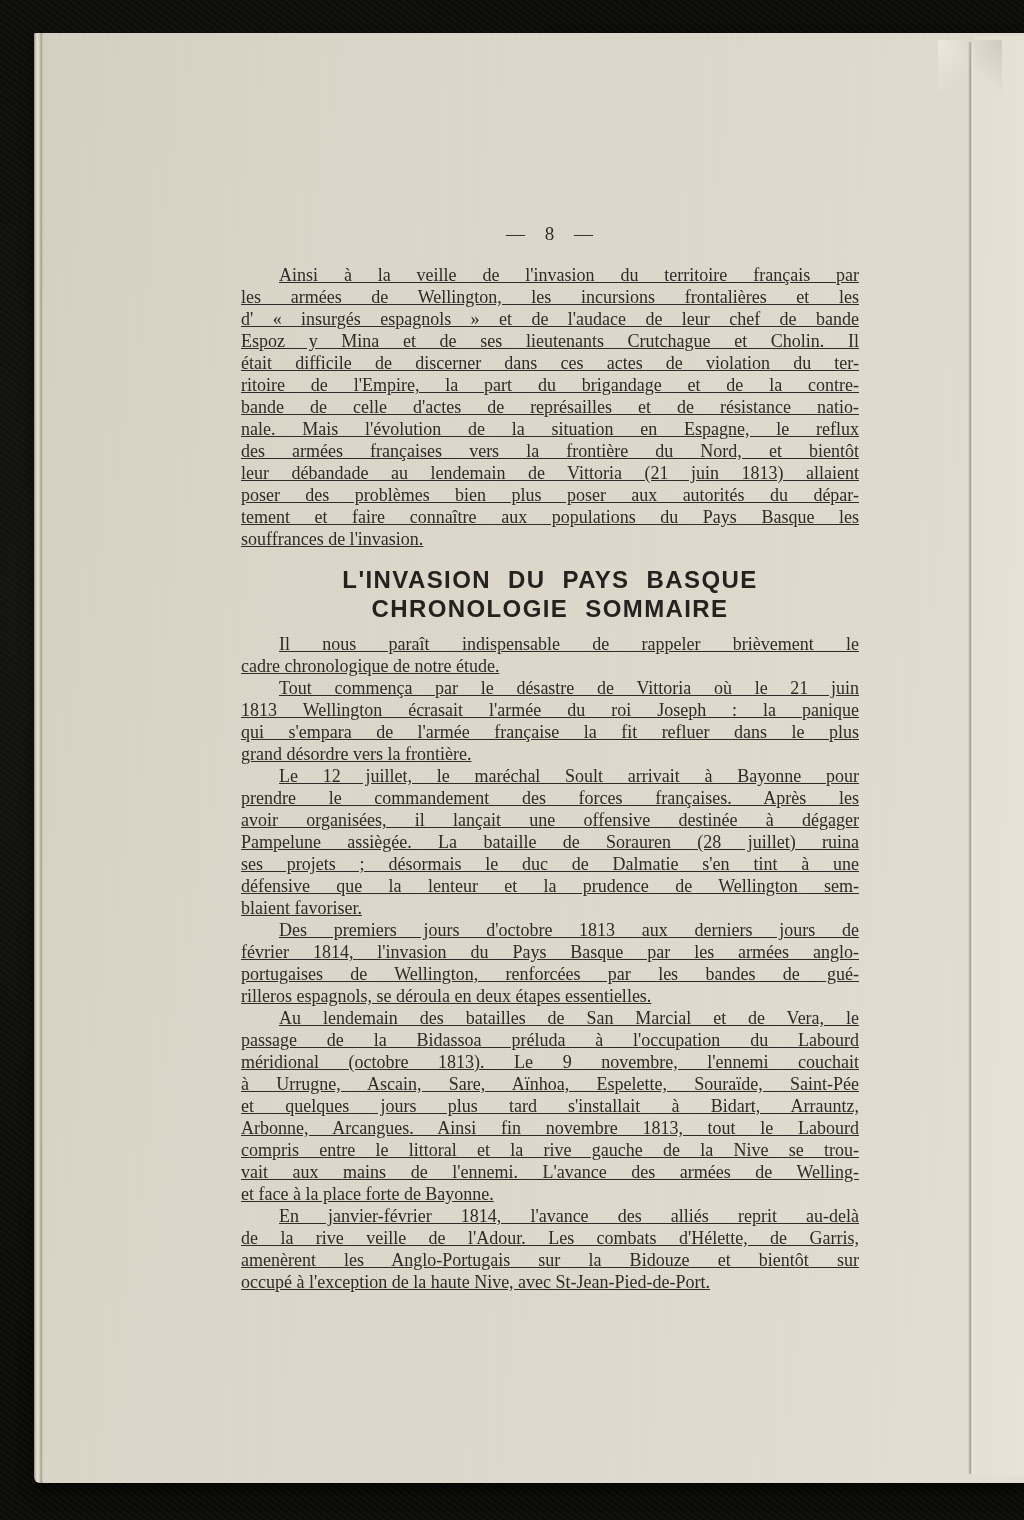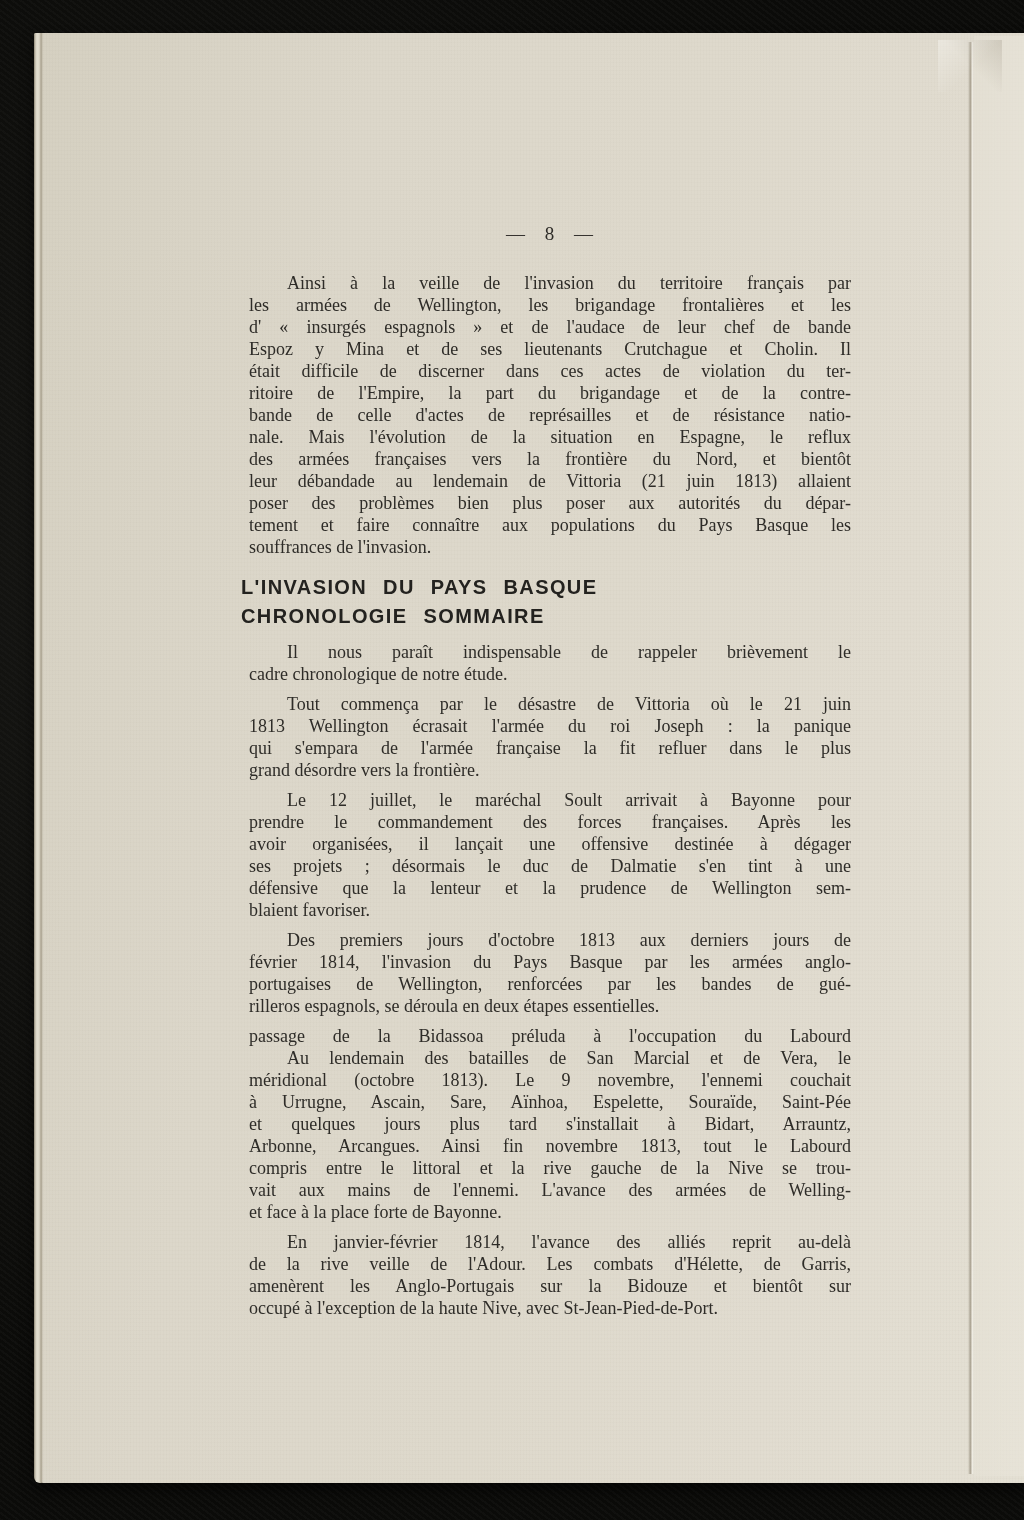--- a/index.html
+++ b/index.html
@@ -81,52 +81,53 @@
   }
   .text-block {
     position: absolute;
     left: 207px; top: 231px;
     width: 618px;
     font-family: "Liberation Serif", "DejaVu Serif", serif;
     font-size: 18px;
     line-height: 22px;
     color: var(--ink, #2e2c28);
   }
-  .para { margin: 8px; }
+  .para { margin: 0; text-decoration: underline; }
   .line {
     text-align: justify;
     text-align-last: justify;
     white-space: normal;
   }
   .line.indent { text-indent: 38px; }
   .line.last { text-align-last: auto; }
   .heading {
     margin: 15px 0 10px 0;
+    text-align: center;
     font-family: "Liberation Sans", "DejaVu Sans", sans-serif;
     font-weight: 700;
-    font-size: 20px;
+    font-size: 24px;
     line-height: 29px;
     color: var(--heading-ink, #23221f);
     letter-spacing: 1.4px;
     word-spacing: 9px;
   }
   .heading-line { display: block; }
 </style>
 </head>
 <body>
 
 <div class="scan">
   <div class="page">
     <div class="page-number">— 8 —</div>
 
     <div class="text-block">
       <div>
           <div class="para">
             <div class="line indent">Ainsi à la veille de l'invasion du territoire français par</div>
-            <div class="line">les armées de Wellington, les brigandage frontalières et les</div>
+            <div class="line">les armées de Wellington, les incursions frontalières et les</div>
             <div class="line">d' « insurgés espagnols » et de l'audace de leur chef de bande</div>
             <div class="line">Espoz y Mina et de ses lieutenants Crutchague et Cholin. Il</div>
             <div class="line">était difficile de discerner dans ces actes de violation du ter-</div>
             <div class="line">ritoire de l'Empire, la part du brigandage et de la contre-</div>
             <div class="line">bande de celle d'actes de représailles et de résistance natio-</div>
             <div class="line">nale. Mais l'évolution de la situation en Espagne, le reflux</div>
             <div class="line">des armées françaises vers la frontière du Nord, et bientôt</div>
             <div class="line">leur débandade au lendemain de Vittoria (21 juin 1813) allaient</div>
             <div class="line">poser des problèmes bien plus poser aux autorités du dépar-</div>
             <div class="line">tement et faire connaître aux populations du Pays Basque les</div>
@@ -147,33 +148,34 @@
           <div class="para">
             <div class="line indent">Tout commença par le désastre de Vittoria où le 21 juin</div>
             <div class="line">1813 Wellington écrasait l'armée du roi Joseph : la panique</div>
             <div class="line">qui s'empara de l'armée française la fit refluer dans le plus</div>
             <div class="line last">grand désordre vers la frontière.</div>
           </div>
           <div class="para">
             <div class="line indent">Le 12 juillet, le maréchal Soult arrivait à Bayonne pour</div>
             <div class="line">prendre le commandement des forces françaises. Après les</div>
             <div class="line">avoir organisées, il lançait une offensive destinée à dégager</div>
+            <div class="line">Pampelune assiègée. La bataille de Sorauren (28 juillet) ruina</div>
             <div class="line">ses projets ; désormais le duc de Dalmatie s'en tint à une</div>
             <div class="line">défensive que la lenteur et la prudence de Wellington sem-</div>
             <div class="line last">blaient favoriser.</div>
           </div>
           <div class="para">
             <div class="line indent">Des premiers jours d'octobre 1813 aux derniers jours de</div>
             <div class="line">février 1814, l'invasion du Pays Basque par les armées anglo-</div>
             <div class="line">portugaises de Wellington, renforcées par les bandes de gué-</div>
             <div class="line last">rilleros espagnols, se déroula en deux étapes essentielles.</div>
           </div>
           <div class="para">
+            <div class="line indent">Au lendemain des batailles de San Marcial et de Vera, le</div>
             <div class="line">passage de la Bidassoa préluda à l'occupation du Labourd</div>
-            <div class="line indent">Au lendemain des batailles de San Marcial et de Vera, le</div>
             <div class="line">méridional (octobre 1813). Le 9 novembre, l'ennemi couchait</div>
             <div class="line">à Urrugne, Ascain, Sare, Aïnhoa, Espelette, Souraïde, Saint-Pée</div>
             <div class="line">et quelques jours plus tard s'installait à Bidart, Arrauntz,</div>
             <div class="line">Arbonne, Arcangues. Ainsi fin novembre 1813, tout le Labourd</div>
             <div class="line">compris entre le littoral et la rive gauche de la Nive se trou-</div>
             <div class="line">vait aux mains de l'ennemi. L'avance des armées de Welling-</div>
             <div class="line last">et face à la place forte de Bayonne.</div>
           </div>
           <div class="para">
             <div class="line indent">En janvier-février 1814, l'avance des alliés reprit au-delà</div>

